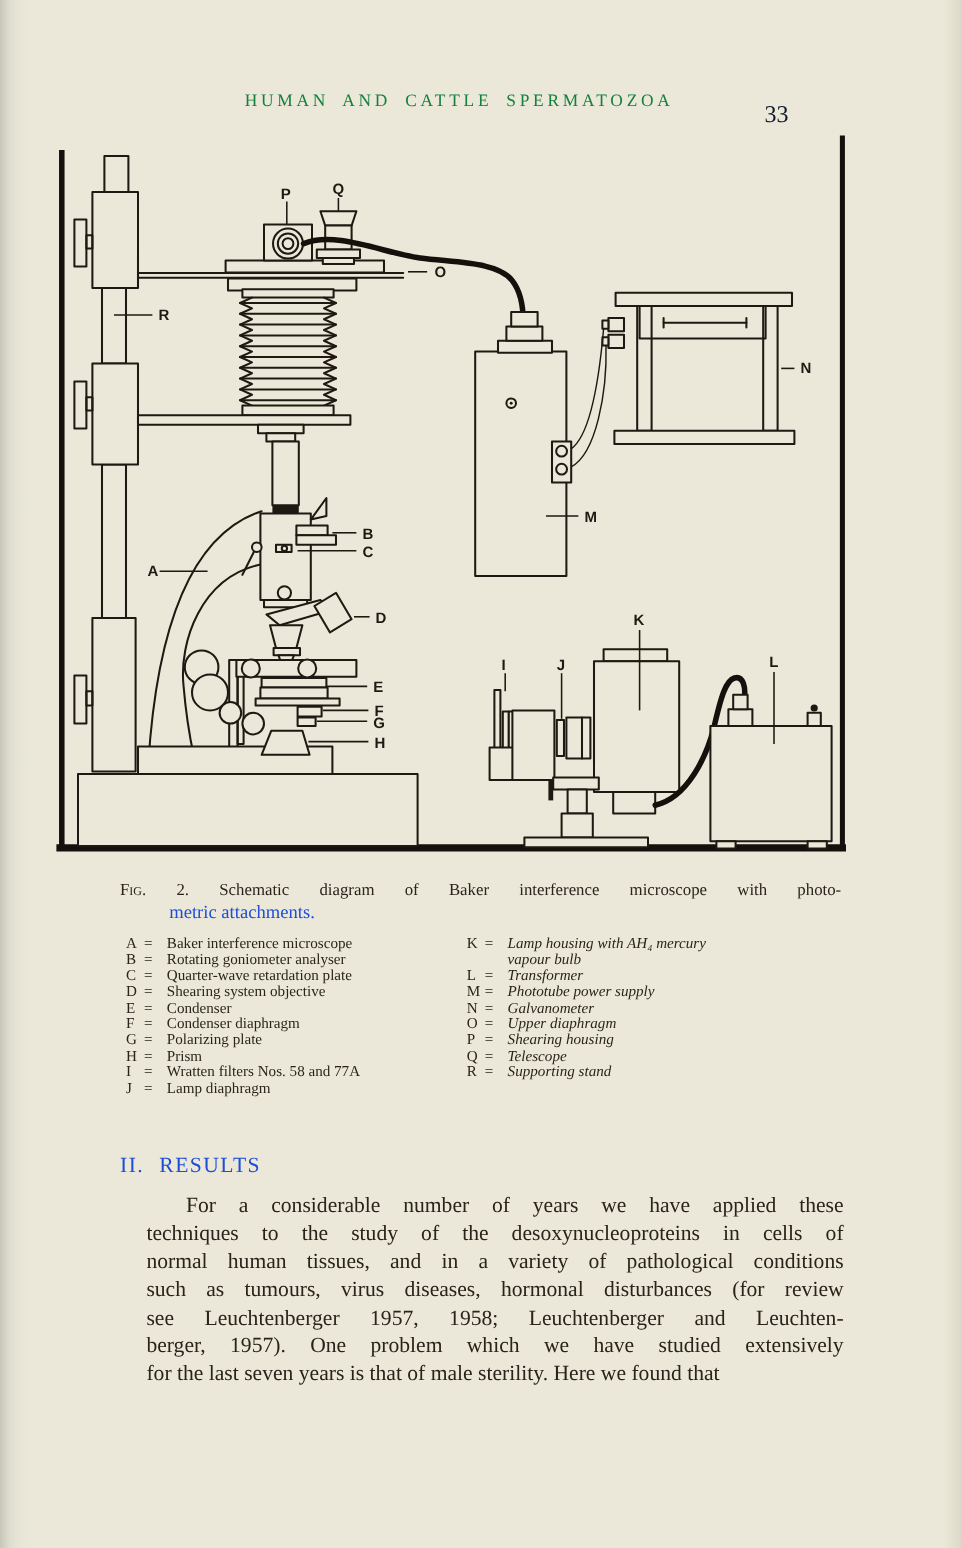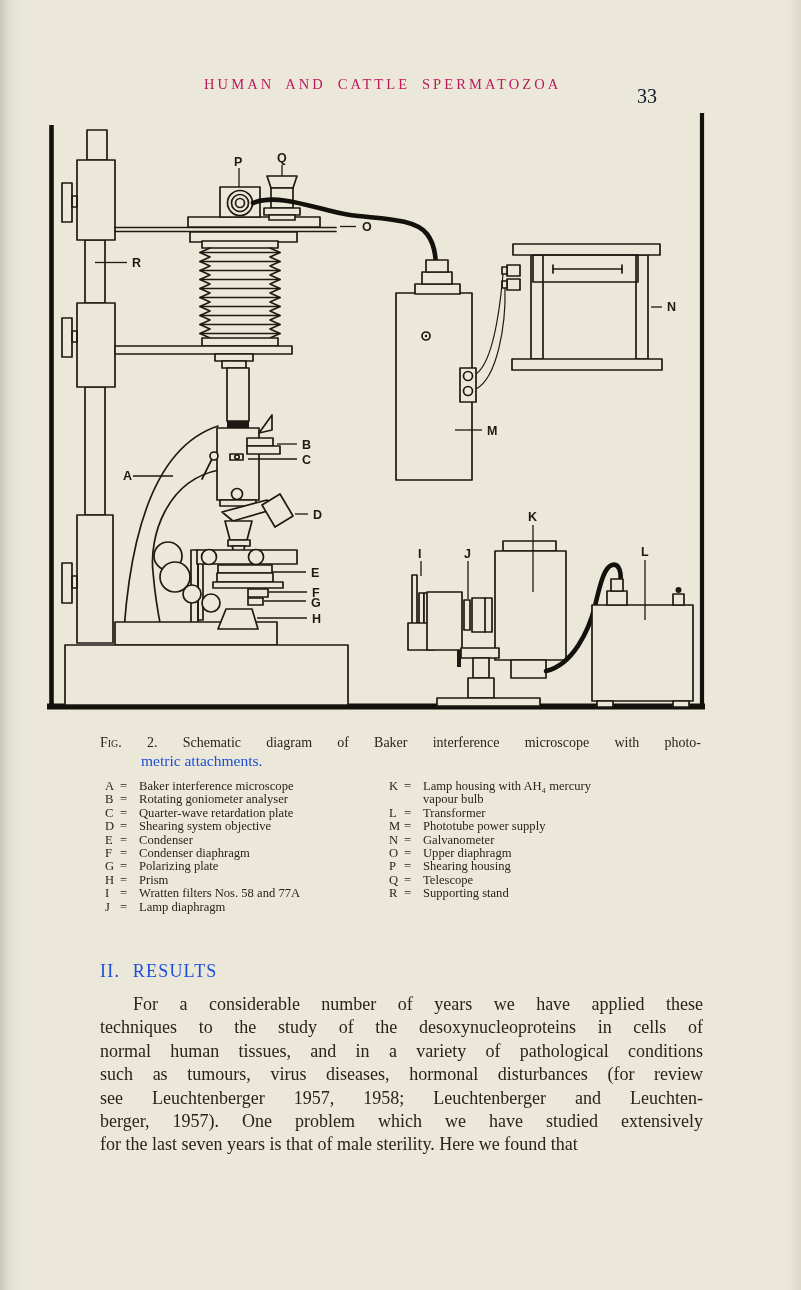--- a/index.html
+++ b/index.html
@@ -15,21 +15,21 @@
     pointer-events:none;
   }
   body::after{
     content:"";position:absolute;right:0;top:0;width:14px;height:1290px;
     background:linear-gradient(270deg,#dcd9c9 0,rgba(235,232,217,0) 14px);
     pointer-events:none;
   }
   .running-head{
     position:absolute;left:204px;top:76px;
     font-size:14.5px;letter-spacing:3.1px;word-spacing:5px;
-    color:#be185d;white-space:nowrap;
+    color:#15803d;white-space:nowrap;
   }
   .page-number{
     position:absolute;left:637px;top:85px;
     font-size:20px;color:#0f172a;
   }
   svg.diagram{position:absolute;left:45px;top:108px;}
   .dln{stroke:#1e1912;stroke-width:1.7;fill:none;stroke-linejoin:round;stroke-linecap:round;}
   .dfill{stroke:#1e1912;stroke-width:1.7;fill:#ebe8d9;stroke-linejoin:round;}
   .thick{stroke:#14100b;fill:none;}
   .cable{stroke:#14100b;stroke-width:4.6;fill:none;stroke-linecap:round;}
@@ -50,30 +50,30 @@
     position:absolute;left:141px;top:752px;
     font-size:15.5px;color:#1d4ed8;
   }
   .legend{position:absolute;top:780px;font-size:12.6px;line-height:13.4px;color:#2a241c;}
   .legend.left{left:105px;width:270px;}
   .legend.right{left:389px;width:250px;}
   .lrow{display:grid;grid-template-columns:15px 19px auto;}
   .lrow .k{}
   .lrow .eq{}
   .legend.left .desc{max-width:232px;}
-  .legend.right .desc{max-width:192px;}
+  .legend.right .desc{max-width:192px;font-style:italic;}
   .section-heading{
     position:absolute;left:100px;top:961px;
     font-size:18px;letter-spacing:1.2px;word-spacing:7px;color:#1d4ed8;
   }
   .body-par{
     position:absolute;left:100px;top:993px;width:603px;
     font-size:18px;line-height:23.4px;color:#29231b;
   }
-  .pline{text-align:justify;text-align-last:justify;}
+  .pline{text-align:justify;text-align-last:justify;margin-left:22px;}
   .pline.indent{text-indent:33px;}
   .pline.last{text-align-last:left;font-family:Liberation Serif, serif;}
 </style>
 </head>
 <body>
 
 <div class="running-head">HUMAN AND CATTLE SPERMATOZOA</div>
 <div class="page-number">33</div>
 
 <svg class="diagram" width="660" height="605" viewBox="0 0 660 605" xmlns="http://www.w3.org/2000/svg">

